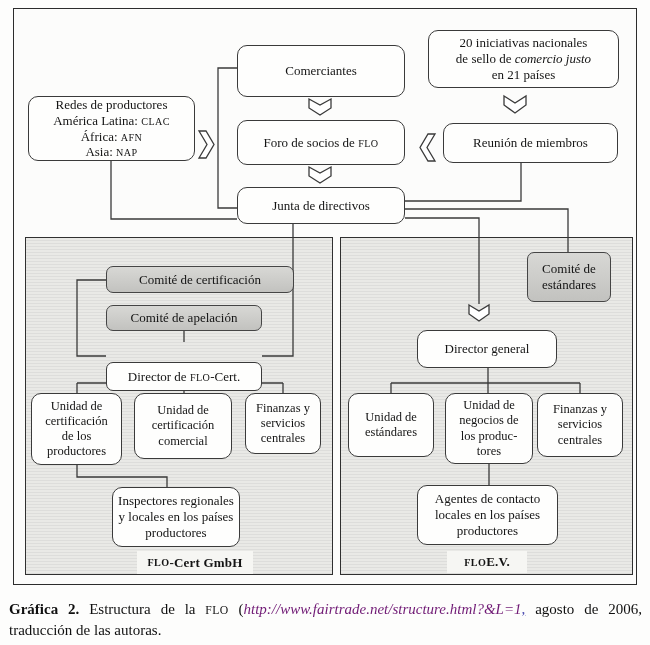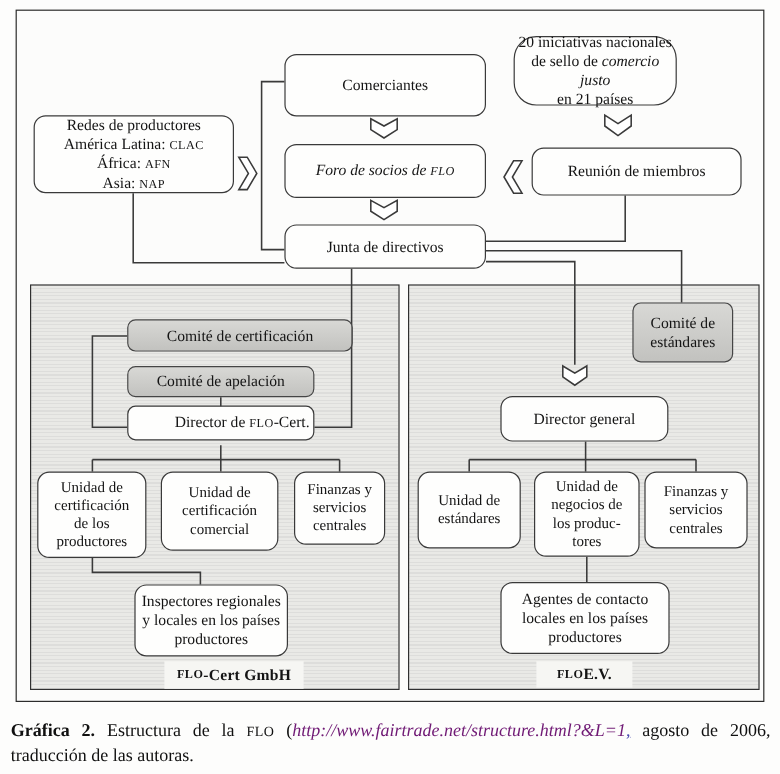--- a/index.html
+++ b/index.html
@@ -69,52 +69,52 @@
       <polygon points="469,305 479,311 489,305 489,314 479,321 469,314"></polygon>
       <polygon points="199,131 206,131 214,144.5 206,158 199,158 207,144.5"></polygon>
       <polygon points="435,134 428,134 420,147.5 428,161 435,161 427,147.5"></polygon>
     </g>
   </svg>
 
   <div class="box" style="left:237px;top:45px;width:168px;height:52px;">
     <div>Comerciantes</div>
   </div>
 
-  <div class="box" style="left:428px;top:30px;width:136px;height:58px;border-radius:19px;">
+  <div class="box" style="left:428px;top:30px;width:191px;height:58px;">
     <div>20 iniciativas nacionales</div>
     <div><span>de sello de </span><i>comercio justo</i></div>
     <div>en 21 países</div>
   </div>
 
   <div class="box" style="left:28px;top:96px;width:167px;height:65px;">
     <div>Redes de productores</div>
     <div><span>América Latina: </span><span class="sc">CLAC</span></div>
     <div><span>África: </span><span class="sc">AFN</span></div>
     <div><span>Asia: </span><span class="sc">NAP</span></div>
   </div>
 
-  <div class="box" style="left:237px;top:120px;width:168px;height:45px;font-style:italic;">
+  <div class="box" style="left:237px;top:120px;width:168px;height:45px;">
     <div><span>Foro de socios de </span><span class="sc">FLO</span></div>
   </div>
 
   <div class="box" style="left:443px;top:123px;width:175px;height:40px;">
     <div>Reunión de miembros</div>
   </div>
 
   <div class="box" style="left:237px;top:187px;width:168px;height:37px;">
     <div>Junta de directivos</div>
   </div>
 
   <div class="box grey" style="left:106px;top:266px;width:188px;height:27px;">
     <div>Comité de certificación</div>
   </div>
   <div class="box grey" style="left:106px;top:305px;width:156px;height:26px;">
     <div>Comité de apelación</div>
   </div>
-  <div class="box" style="left:106px;top:338px;width:156px;height:29px;border-radius:7px;align-items:flex-end;">
+  <div class="box" style="left:106px;top:362px;width:156px;height:29px;border-radius:7px;">
     <div><span>Director de </span><span class="sc">FLO</span><span>-Cert.</span></div>
   </div>
 
   <div class="box small" style="left:31px;top:393px;width:91px;height:72px;">
       <div>Unidad de</div>
       <div>certificación</div>
       <div>de los</div>
       <div>productores</div>
     </div>
   <div class="box small" style="left:134px;top:393px;width:98px;height:66px;">

